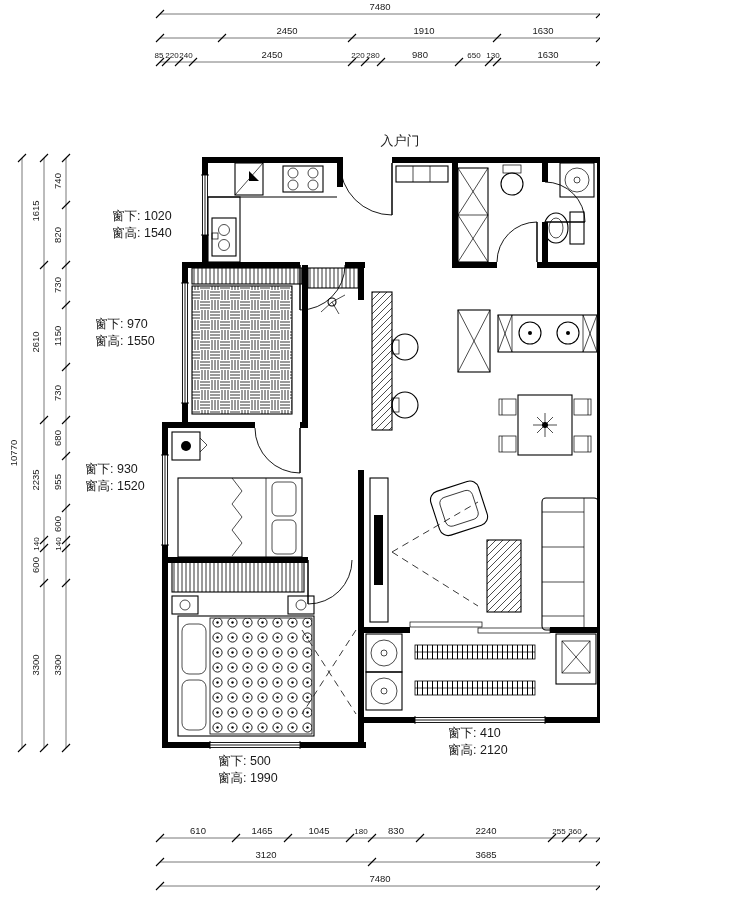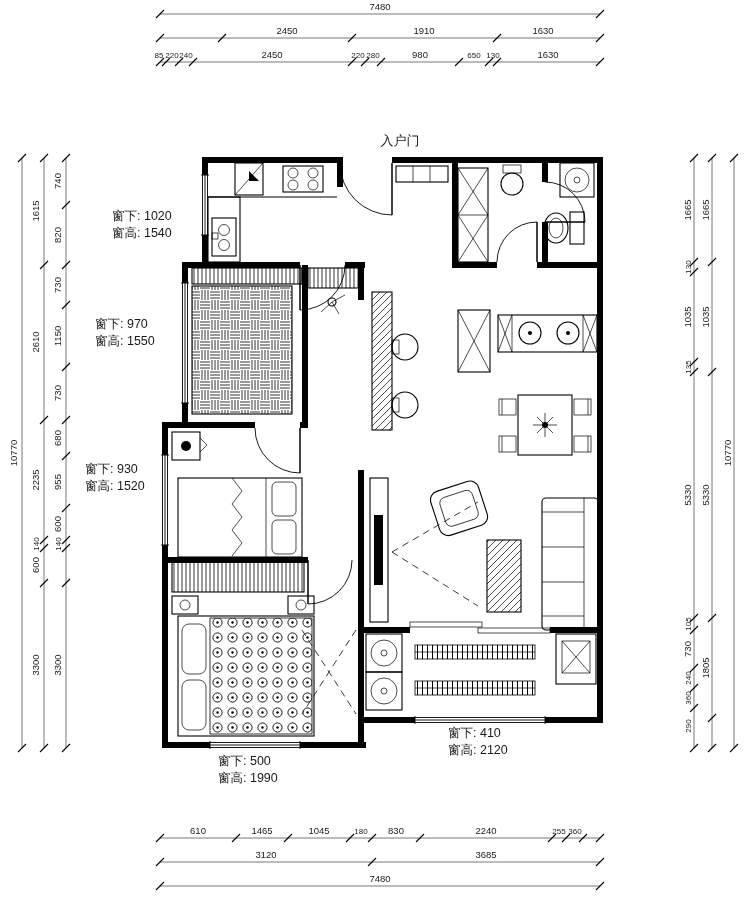--- a/index.html
+++ b/index.html
@@ -1,16 +1,16 @@
 <!DOCTYPE html>
 <html><head>
 <meta charset="utf-8">
 <style>
   html,body{margin:0;padding:0;background:#fff;}
-  .canvas{position:relative;width:752px;height:900px;background:#fff;overflow:hidden;}
+  .canvas{position:relative;width:600px;height:900px;background:#fff;overflow:hidden;}
   svg text{font-family:"Liberation Sans","DejaVu Sans",sans-serif;fill:#1a1a1a;}
   .dt{font-size:9.5px;text-anchor:middle;}
   .dt8{font-size:8px;text-anchor:middle;}
   .note{font-size:12.5px;}
   .entry{font-size:13px;text-anchor:middle;}
   .dim{stroke:#555;stroke-width:0.8;}
   .wall{fill:#000;stroke:none;}
   .f{fill:none;stroke:#000;stroke-width:1.1;}
   .ft{fill:none;stroke:#000;stroke-width:0.7;}
   .leaf{stroke:#000;stroke-width:1.5;}

